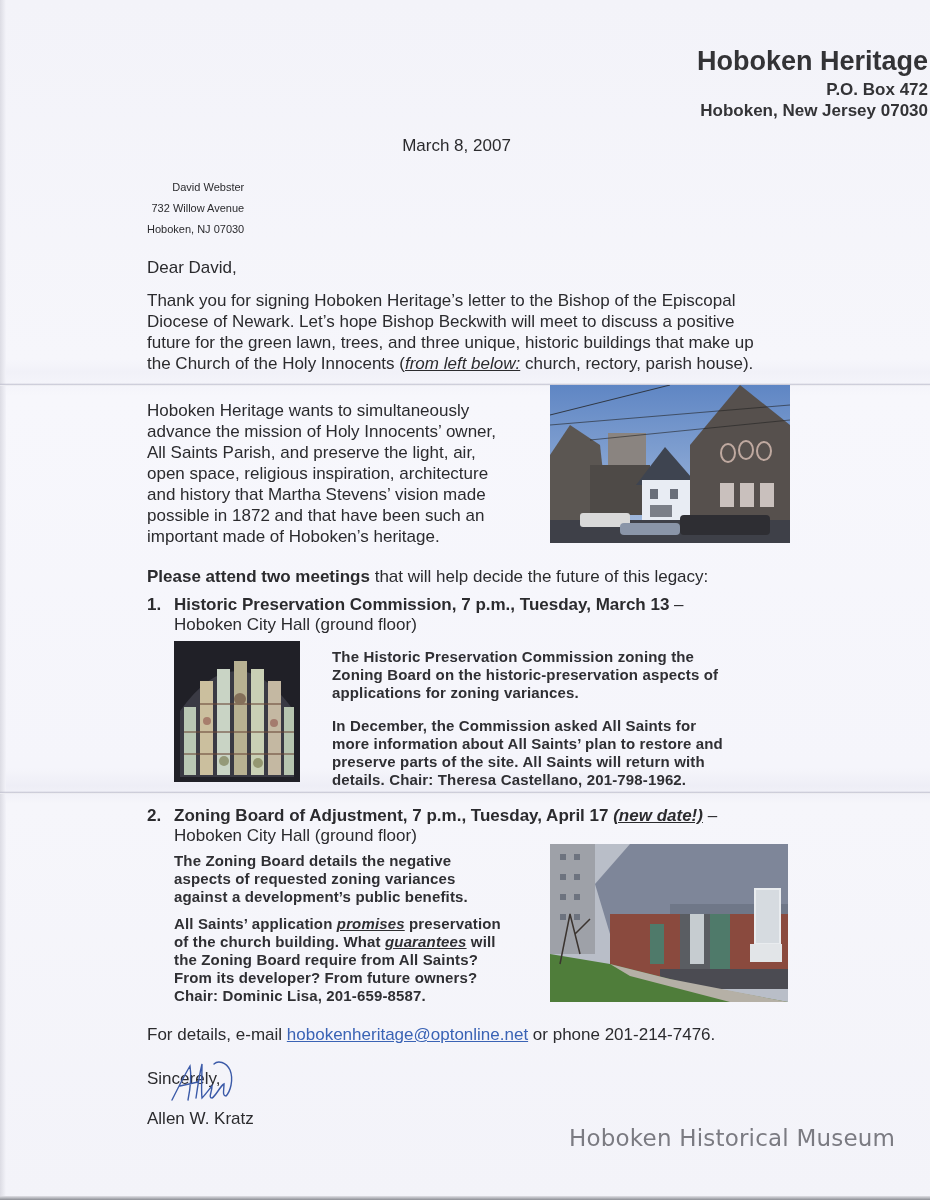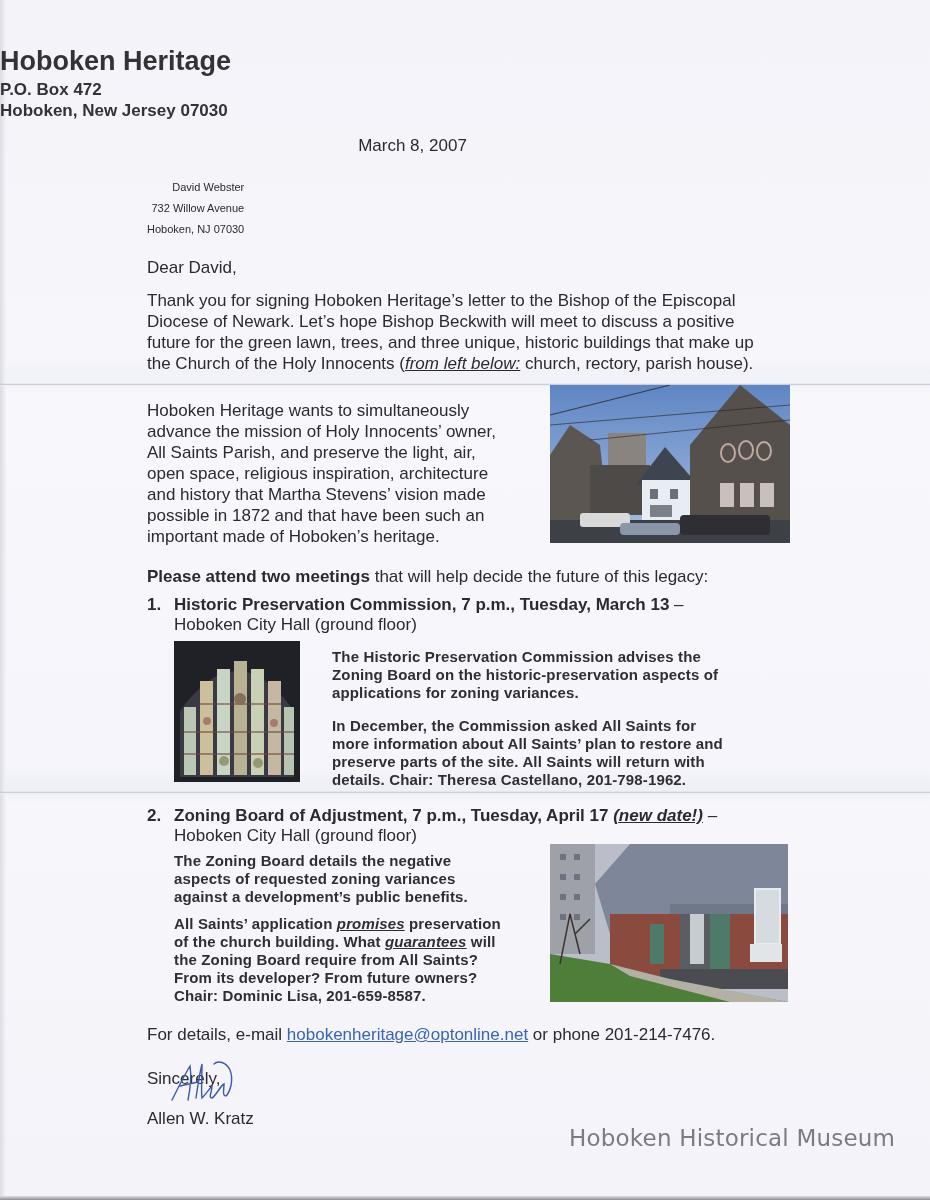--- a/index.html
+++ b/index.html
@@ -10,25 +10,25 @@
       color: #2b2b2e;
       position: relative;
     }
     .page {
       position: absolute; left: 0; top: 0; width: 930px; height: 1200px;
       background: linear-gradient(180deg, #f3f3f9 0%, #f6f6fb 30%, #f1f1f8 31%, #f7f7fc 33%, #f5f5fb 64%, #eeeef6 65.5%, #f6f6fb 67%, #f3f3f9 100%);
     }
     .left-edge { position:absolute; left:0; top:0; width:6px; height:1200px; background:linear-gradient(90deg,#dcdce4,#f3f3f9); }
     .bottom-edge { position:absolute; left:0; bottom:0; width:930px; height:4px; background:linear-gradient(180deg,#e0e0e6,#8b8d94); }
     .fold { position:absolute; left:0; width:930px; height:3px; background: linear-gradient(180deg, rgba(200,200,215,0.0), rgba(190,190,205,0.7), rgba(255,255,255,0.9)); }
-    .header { position:absolute; left:0; width:928px; text-align:left; font-weight:bold; color:#333336; }
+    .header { position:absolute; left:0; width:928px; text-align:right; font-weight:bold; color:#333336; }
     .org-name { top:46px; font-size:27px; }
     .pobox { top:80px; font-size:17px; }
     .city { top:101px; font-size:17px; }
-    .date { position:absolute; top:136px; left:0; width:825px; text-align:center; font-size:17px; }
+    .date { position:absolute; top:136px; left:0; width:825px; text-align:center; font-size:17px;padding-left:44px; }
     .addr { position:absolute; left:147px; font-size:11px; line-height:21px;text-align:right; }
     .p { position:absolute; left:147px; font-size:17px; line-height:21px; }
     .b { font-weight:bold; }
     .i { font-style:italic;text-decoration:underline; }
     .u { text-decoration: underline; }
     .desc { position:absolute; font-size:15px; line-height:18px; font-weight:bold; font-family: "Liberation Sans", sans-serif; color:#2f2f33; letter-spacing:0.15px; }
     .photo { position:absolute; overflow:hidden; }
     a.email { color:#3a63b5; text-decoration: underline; }
     .watermark { position:absolute; left:569px; top:1125px; font-size:23px; color:#7b7b82; font-family:"DejaVu Sans", sans-serif; letter-spacing:0.2px; }
     .sig-svg { position:absolute; left:168px; top:1058px; }
@@ -138,21 +138,21 @@
         <circle cx="66" cy="58" r="6" fill="#5b3a2c"></circle>
         <circle cx="33" cy="80" r="4" fill="#8a4a44"></circle>
         <circle cx="100" cy="82" r="4" fill="#8a4a44"></circle>
         <circle cx="50" cy="120" r="5" fill="#6a6a3a"></circle>
         <circle cx="84" cy="122" r="5" fill="#6a6a3a"></circle>
       </g>
     </svg>
   </div>
 
   <div class="desc" style="left:332px; top:648px; white-space:nowrap;">
-    <div>The Historic Preservation Commission advises the</div>
+    <div>The Historic Preservation Commission zoning the</div>
     <div>Zoning Board on the historic-preservation aspects of</div>
     <div>applications for zoning variances.</div>
   </div>
   <div class="desc" style="left:332px; top:717px; white-space:nowrap;">
     <div>In December, the Commission asked All Saints for</div>
     <div>more information about All Saints’ plan to restore and</div>
     <div>preserve parts of the site.  All Saints will return with</div>
     <div>details.  Chair:  Theresa Castellano, 201-798-1962.</div>
   </div>
 

